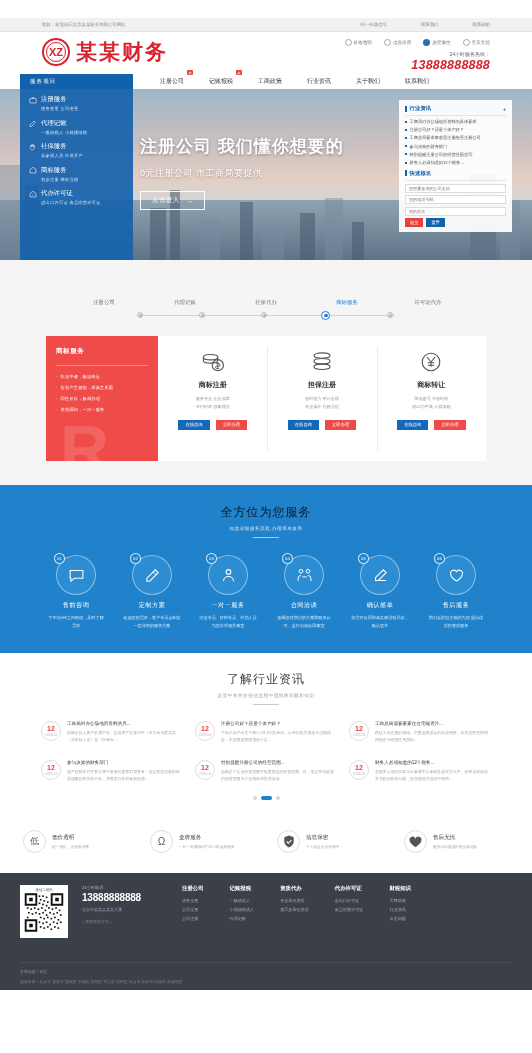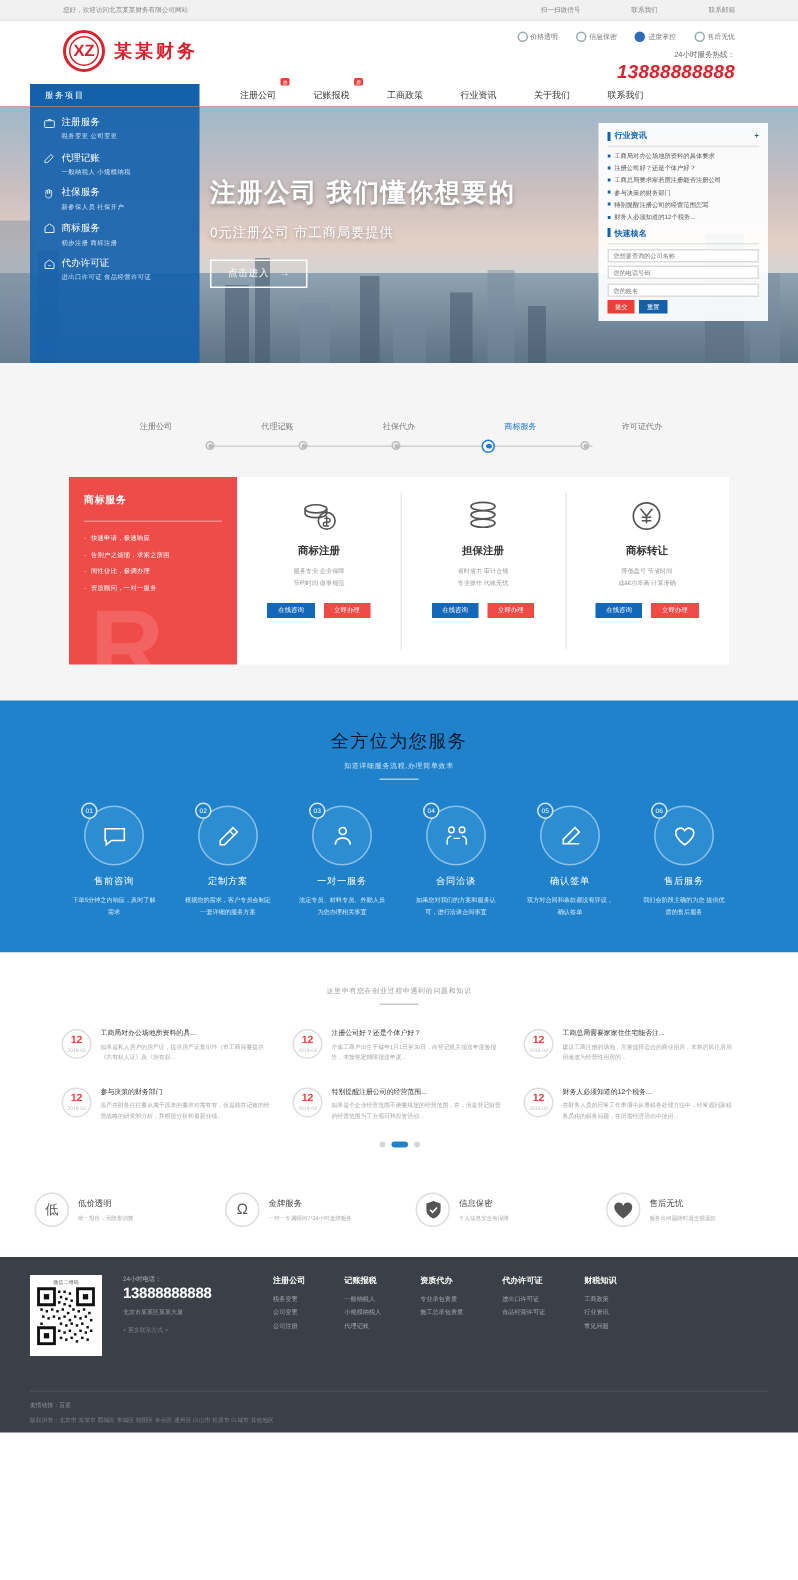--- a/index.html
+++ b/index.html
@@ -2,21 +2,21 @@
 <html><head>
 <meta charset="utf-8">
 <style>
   * { box-sizing: border-box; margin: 0; padding: 0; }
   html, body {
     width: 532px; height: 1053px;
     font-family: "Liberation Sans", "DejaVu Sans", sans-serif;
     background: #fff; color: #333;
     overflow: hidden;
   }
-  .page { width: 532px; height: 780px; position: relative; }
+  .page { width: 532px; height: 780px; position: relative; margin-top: 18px; }
 
   
   .topbar {
     height: 14px; background: #f1f1f1; border-bottom: 1px solid #e4e4e4;
     display: flex; align-items: center; padding: 0 42px;
     font-size: 4.4px; color: #888;
   }
   .topbar .tb-right { margin-left: auto; display: flex; gap: 34px; }
   .topbar .tb-right span { color: #888; }
 
@@ -27,21 +27,21 @@
     width: 28px; height: 28px; border-radius: 50%;
     border: 2.2px solid #d9232e; position: relative;
     display: flex; align-items: center; justify-content: center;
     color: #d9232e; font-weight: bold; font-size: 11px;
   }
   .logo-mark::before {
     content: ""; position: absolute; left: 2px; top: 2px; right: 2px; bottom: 2px;
     border-radius: 50%; border: 0.8px solid #d9232e;
   }
   .logo-text {
-    color: #d9232e; font-size: 12px; font-weight: bold; letter-spacing: 2px;
+    color: #d9232e; font-size: 21px; font-weight: bold; letter-spacing: 2px;
     font-family: "DejaVu Sans", sans-serif;
   }
   .head-right { position: absolute; right: 42px; top: 7px; text-align: right; }
   .head-feats { display: flex; gap: 12px; font-size: 4.6px; color: #777; align-items: center; }
   .head-feats .hf { display: flex; align-items: center; gap: 2px; }
   .hf-ic { width: 7px; height: 7px; border-radius: 50%; display:inline-block; }
   .hf-ic.b { background: #2d6cb5; }
   .hf-ic.o { border: 1px solid #9aa; background: transparent; }
   .hotline { font-size: 5px; color: #666; margin-top: 5px; }
   .hotline-num {
@@ -600,20 +600,21 @@
           </svg>
         </div>
         <div class="step-t">售后服务</div>
         <div class="step-d">我们会阶段主确的为您 提供优质的售后服务</div>
       </div>
     </div>
   </div>
 
   <div class="news">
     <div class="sec-head">
+      <div class="sec-title">了解行业资讯</div>
       <div class="sec-sub">这里中有您在创业过程中遇到的问题和知识</div>
       <div class="sec-line"></div>
     </div>
     <div class="news-grid">
 
       <div class="news-item">
         <div class="news-date">
           <span class="nd-d">12</span>
           <span class="nd-m">2018-03</span>
         </div>

